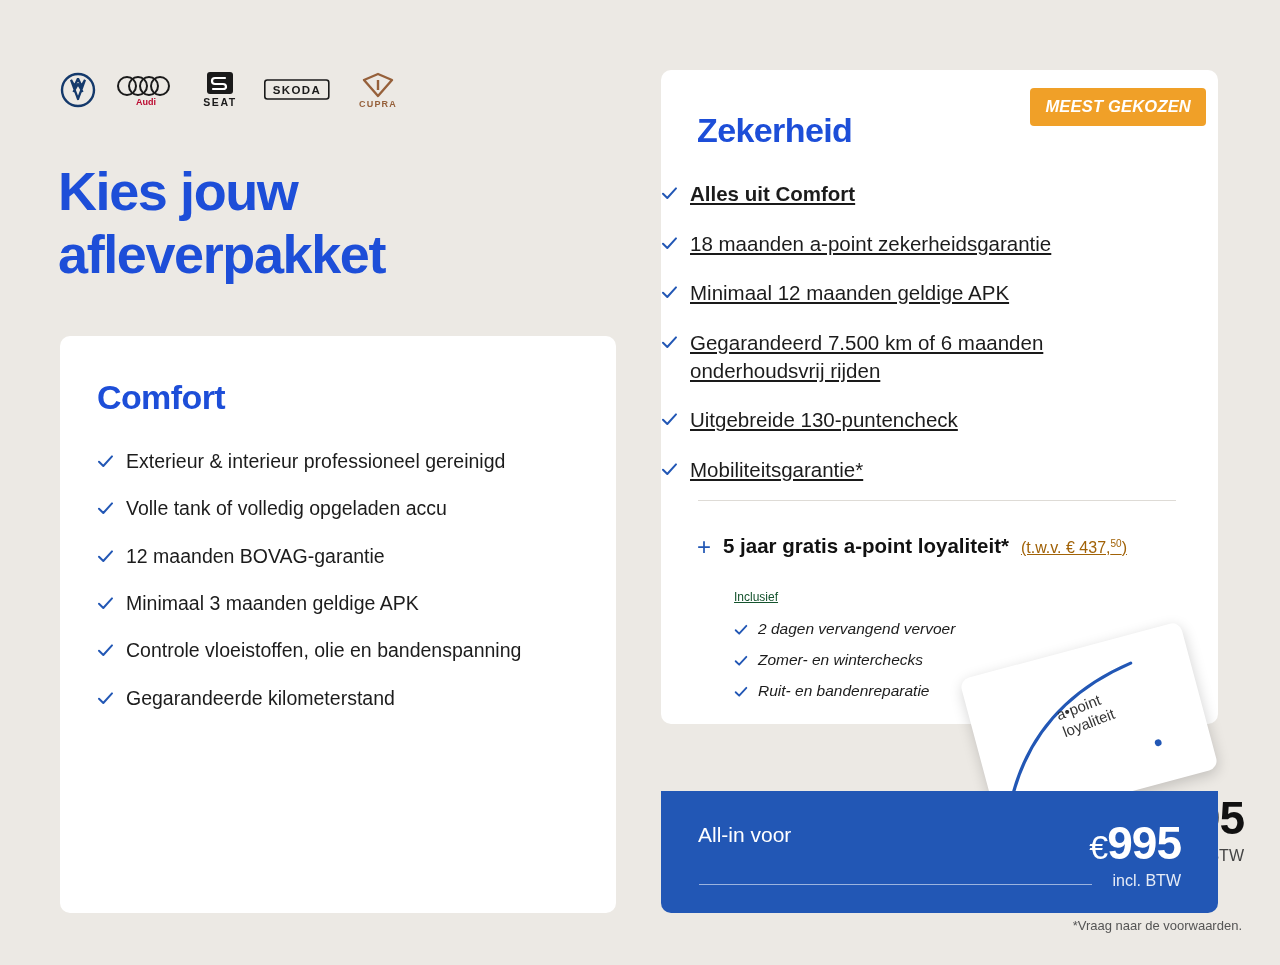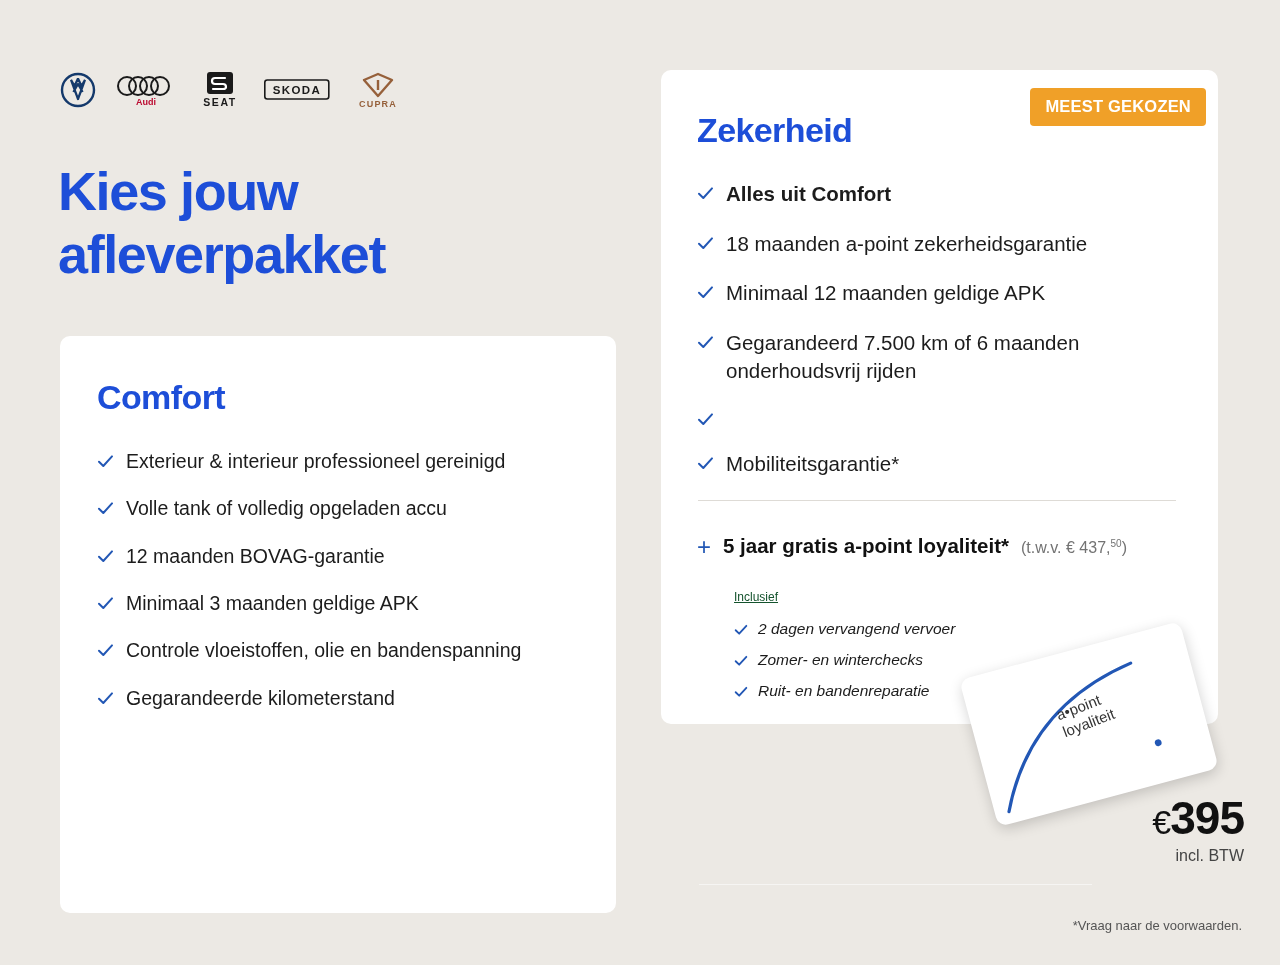--- a/index.html
+++ b/index.html
@@ -26,21 +26,21 @@
     font-size: 54px; line-height: 1.16; font-weight: 700;
     letter-spacing: -1.4px; color: #1d4ed8;
     max-width: 560px;
   }
 
   
   .card {
     position: absolute; background: #fff; border-radius: 10px;
   }
   .card-comfort { left: 60px; top: 336px; width: 556px; height: 577px; }
-  .card-zeker   { left: 661px; top: 70px; width: 557px; height: 654px; overflow: hidden; }
+  .card-zeker   { left: 661px; top: 70px; width: 557px; height: 654px; overflow: hidden; font-style: italic; }
 
   .card-title {
     font-size: 34px; font-weight: 700; letter-spacing: -0.6px; color: #1d4ed8;
   }
   .comfort-title { position: absolute; left: 97px; top: 378px; }
   .zeker-title   { position: absolute; left: 697px; top: 111px; }
 
   
   .badge {
     position: absolute; right: 12px; top: 18px;
@@ -56,42 +56,42 @@
     margin-bottom: 21px;
   }
   .check {
     flex: 0 0 auto; width: 17px; height: 17px; margin-top: 5px;
     color: #2257b5;
   }
   .check svg { display: block; }
   .ftext { font-size: 19.5px; line-height: 1.35; color: #1c1c1c; }
 
   .comfort-list { left: 97px; top: 448px; width: 430px; }
-  .zeker-list   { left: 697px; top: 180px; width: 470px; }
+  .zeker-list   { left: 661px; top: 180px; width: 470px; text-decoration: underline; }
   .zeker-list .fitem { margin-bottom: 22px; }
   .zeker-list .ftext { font-size: 20.5px; }
   .ftext.bold { font-weight: 700; }
 
   
   .divider {
     position: absolute; left: 698px; top: 500px; width: 478px; height: 1px;
     background: #dedbd6;
   }
 
   
   .loyalty-row {
     position: absolute; left: 697px; top: 533px; width: 500px;
     display: flex; align-items: baseline; gap: 12px;
   }
   .plus {
     color: #2257b5; font-size: 24px; line-height: 1; font-weight: 400;
     position: relative; top: 2px;
   }
   .loyalty-title { font-size: 20.5px; font-weight: 700; color: #111; }
-  .loyalty-value { font-size: 16px; color: #737373; }
+  .loyalty-value { font-size: 16px; color: #a16207; text-decoration: underline; }
   .loyalty-value sup { font-size: 10px; }
 
   .inclusief {
     position: absolute; left: 734px; top: 590px;
     font-size: 12px; color: #14532d; text-decoration: underline;
   }
   .sublist { position: absolute; left: 734px; top: 620px; width: 330px; }
   .subitem { display: flex; align-items: flex-start; gap: 10px; margin-bottom: 13px; font-style: italic; }
   .subitem .check { width: 14px; height: 14px; margin-top: 3px; }
   .subtext { font-size: 15.5px; color: #1c1c1c; }
@@ -290,20 +290,21 @@
           </svg>
         </span>
       <span class="ftext">Gegarandeerd 7.500 km of 6 maanden onderhoudsvrij rijden</span>
     </div>
     <div class="fitem">
       <span class="check">
           <svg width="17" height="17" viewBox="0 0 17 17">
             <path d="M2 8.8 L6.3 13 L15 3.4" fill="none" stroke="currentColor" stroke-width="2" stroke-linecap="round" stroke-linejoin="round"></path>
           </svg>
         </span>
+      <span class="ftext">Uitgebreide 130-puntencheck</span>
     </div>
     <div class="fitem">
       <span class="check">
           <svg width="17" height="17" viewBox="0 0 17 17">
             <path d="M2 8.8 L6.3 13 L15 3.4" fill="none" stroke="currentColor" stroke-width="2" stroke-linecap="round" stroke-linejoin="round"></path>
           </svg>
         </span>
       <span class="ftext">Mobiliteitsgarantie*</span>
     </div>
   </div>
@@ -349,16 +350,25 @@
     <svg width="228" height="152" viewBox="0 0 228 152" style="position:absolute;left:0;top:0;">
       <path d="M14 140 Q60 44 170 28" fill="none" stroke="#2257b5" stroke-width="3.2" stroke-linecap="round"></path>
       <circle cx="176" cy="112" r="3.4" fill="#2257b5"></circle>
     </svg>
     <div class="lc-text">
       <div>a•point</div>
       <div>loyaliteit</div>
     </div>
   </div>
 
+  <div class="blue">
+    <div class="blue-label">All-in voor</div>
+    <div class="blue-price">
+      <div class="price-big">
+        <span class="cur">€</span><span>995</span>
+      </div>
+      <div class="price-sub">incl. BTW</div>
+    </div>
+  </div>
   <div class="blue-rule"></div>
 
   <div class="footnote">*Vraag naar de voorwaarden.</div>
 </div>
 
 </body></html>

